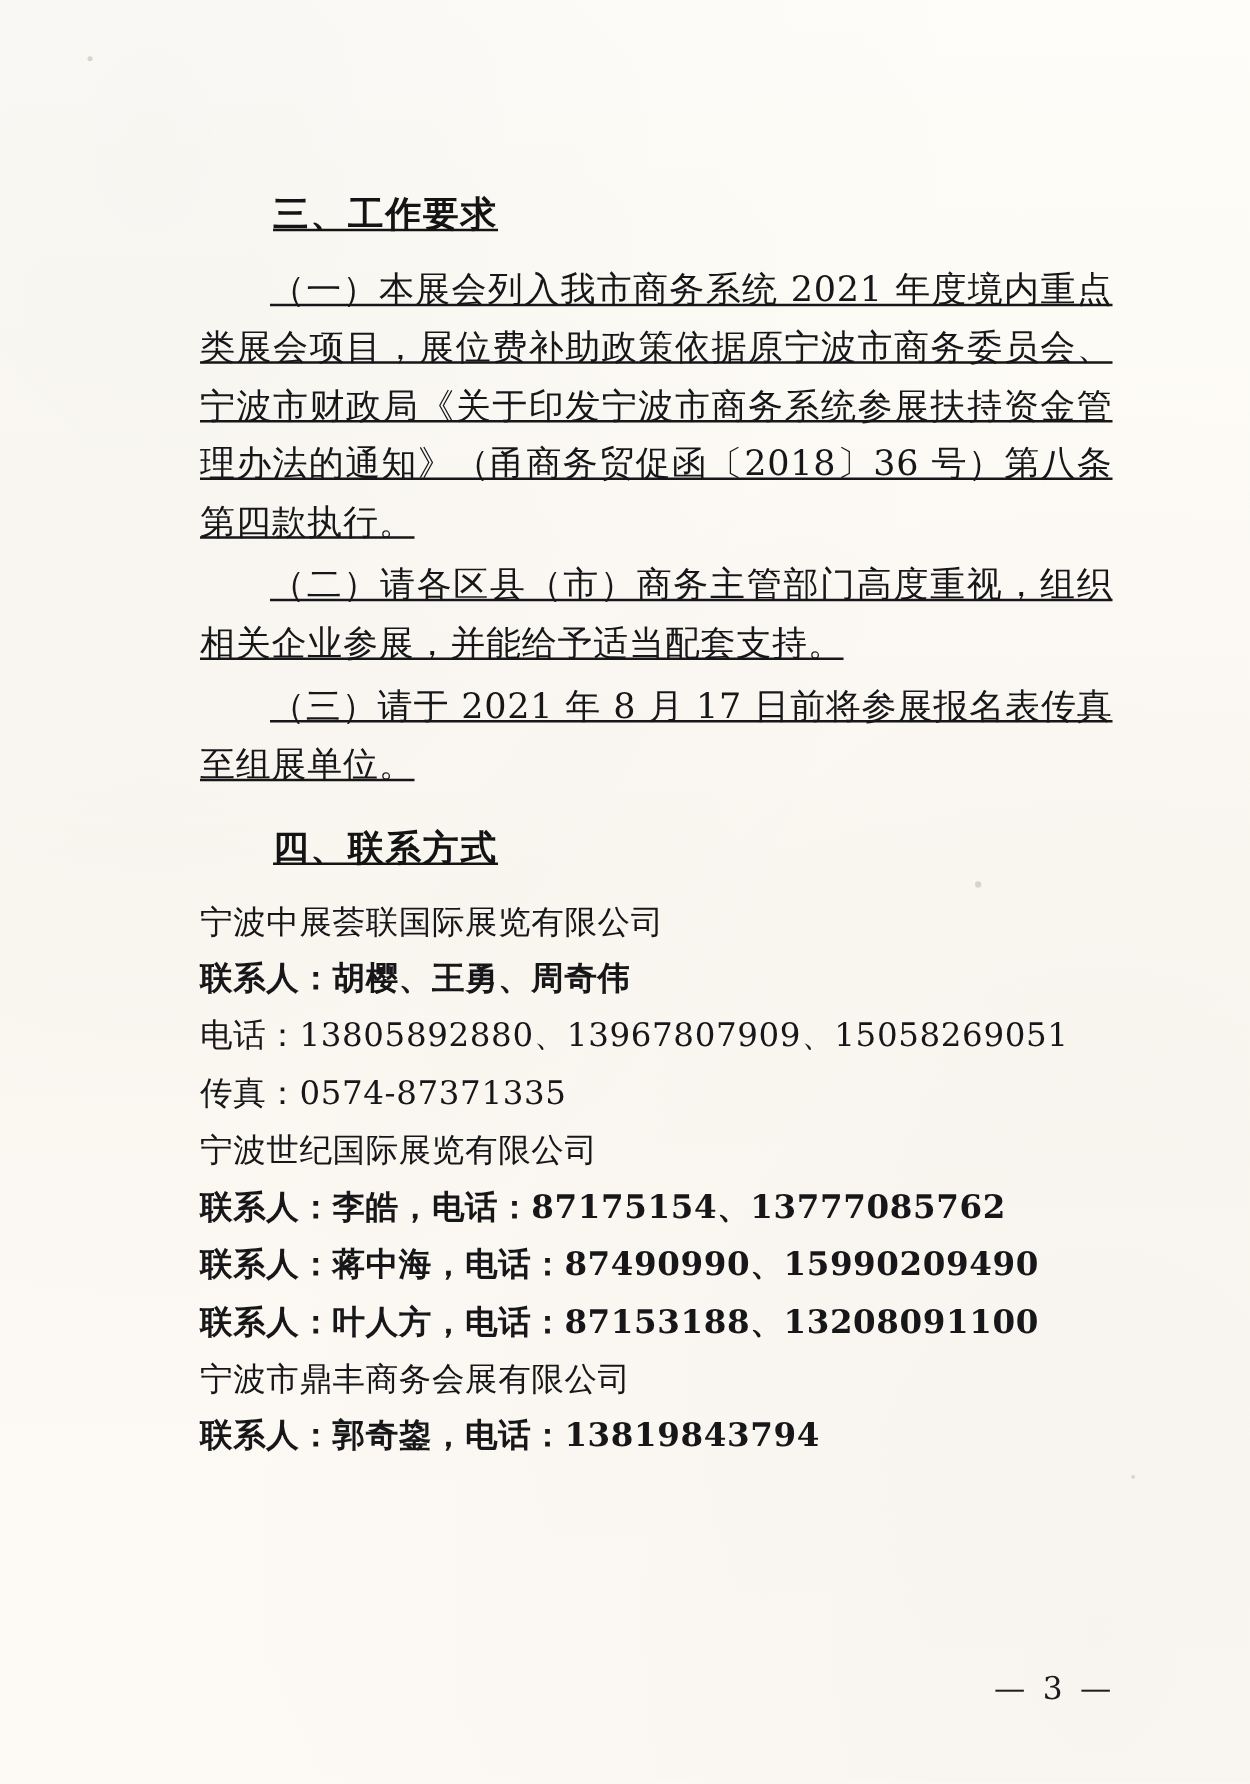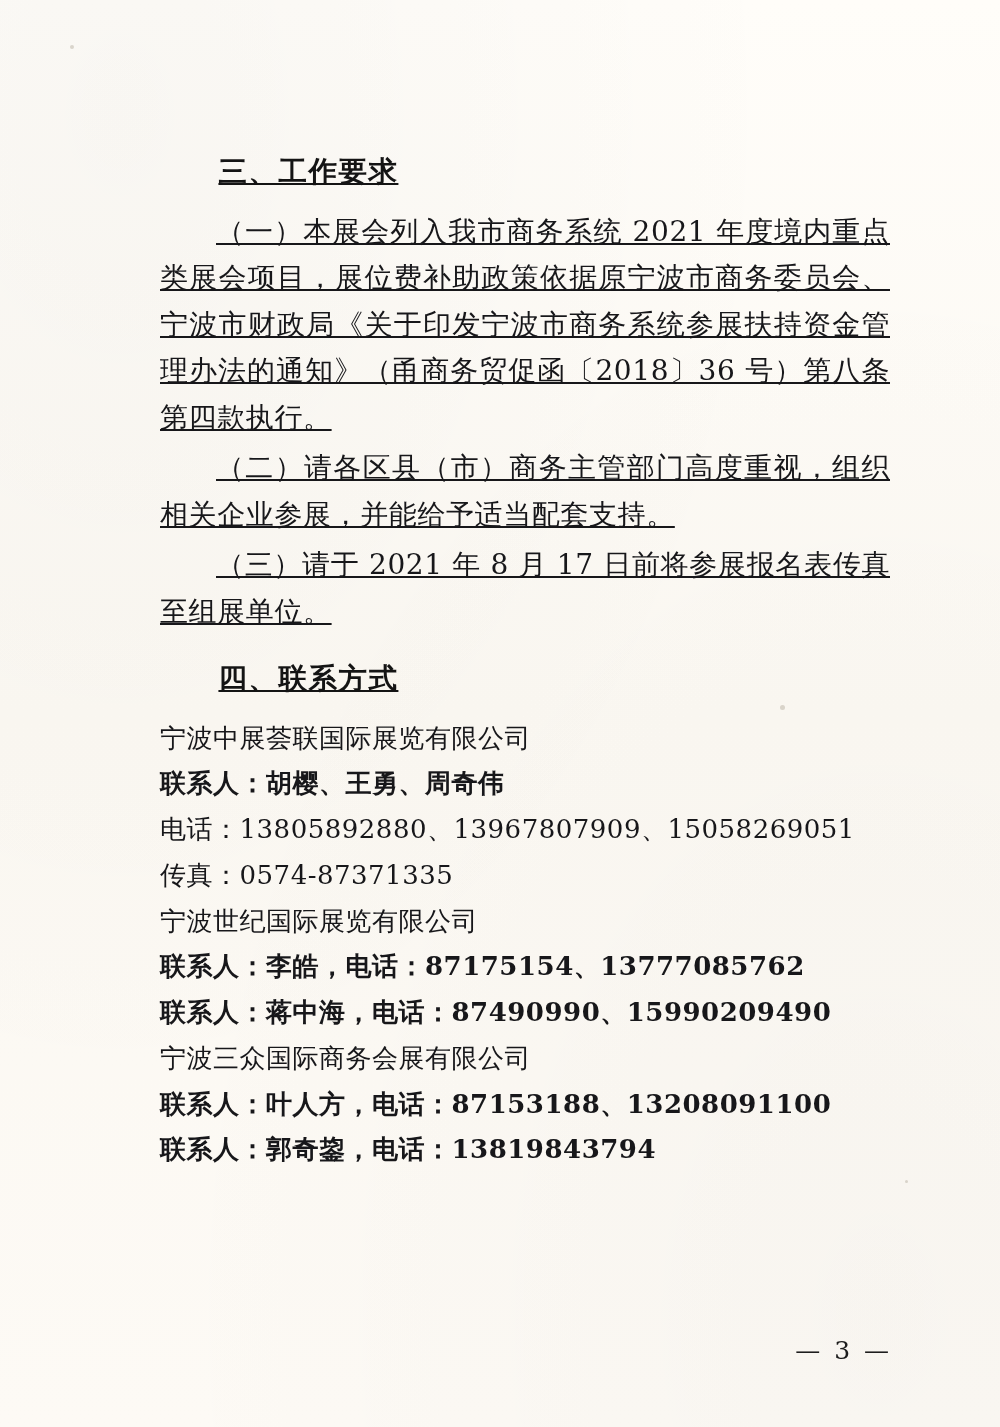--- a/index.html
+++ b/index.html
@@ -110,21 +110,21 @@
     <h2 class="section-heading" style="margin-top:22px;">四、联系方式</h2>
 
     <div class="contact-block">
       <p class="contact-line">宁波中展荟联国际展览有限公司</p>
       <p class="contact-line bold">联系人：胡樱、王勇、周奇伟</p>
       <p class="contact-line">电话：13805892880、13967807909、15058269051</p>
       <p class="contact-line">传真：0574-87371335</p>
       <p class="contact-line">宁波世纪国际展览有限公司</p>
       <p class="contact-line bold">联系人：李皓，电话：87175154、13777085762</p>
       <p class="contact-line bold">联系人：蒋中海，电话：87490990、15990209490</p>
-      <p class="contact-line">宁波三众国际商务会展有限公司</p>
       <p class="contact-line bold">联系人：叶人方，电话：87153188、13208091100</p>
+      <p class="contact-line">宁波市鼎丰商务会展有限公司</p>
       <p class="contact-line bold">联系人：郭奇鋆，电话：13819843794</p>
     </div>
 
   </div>
 </div>
 
 <div class="page-number">— 3 —</div>
 
 </body></html>

